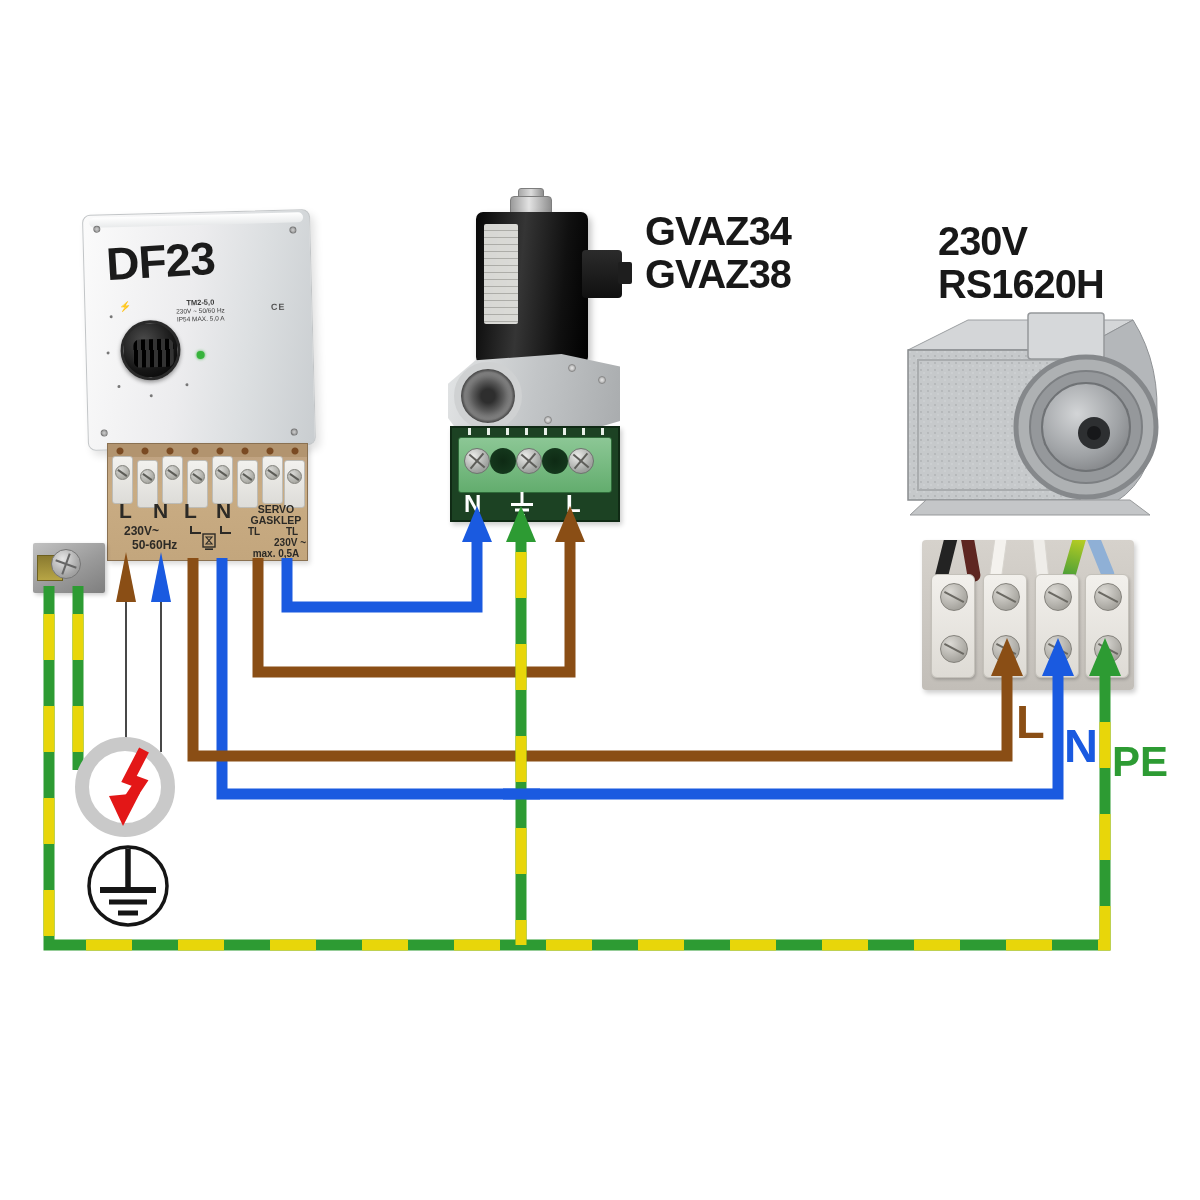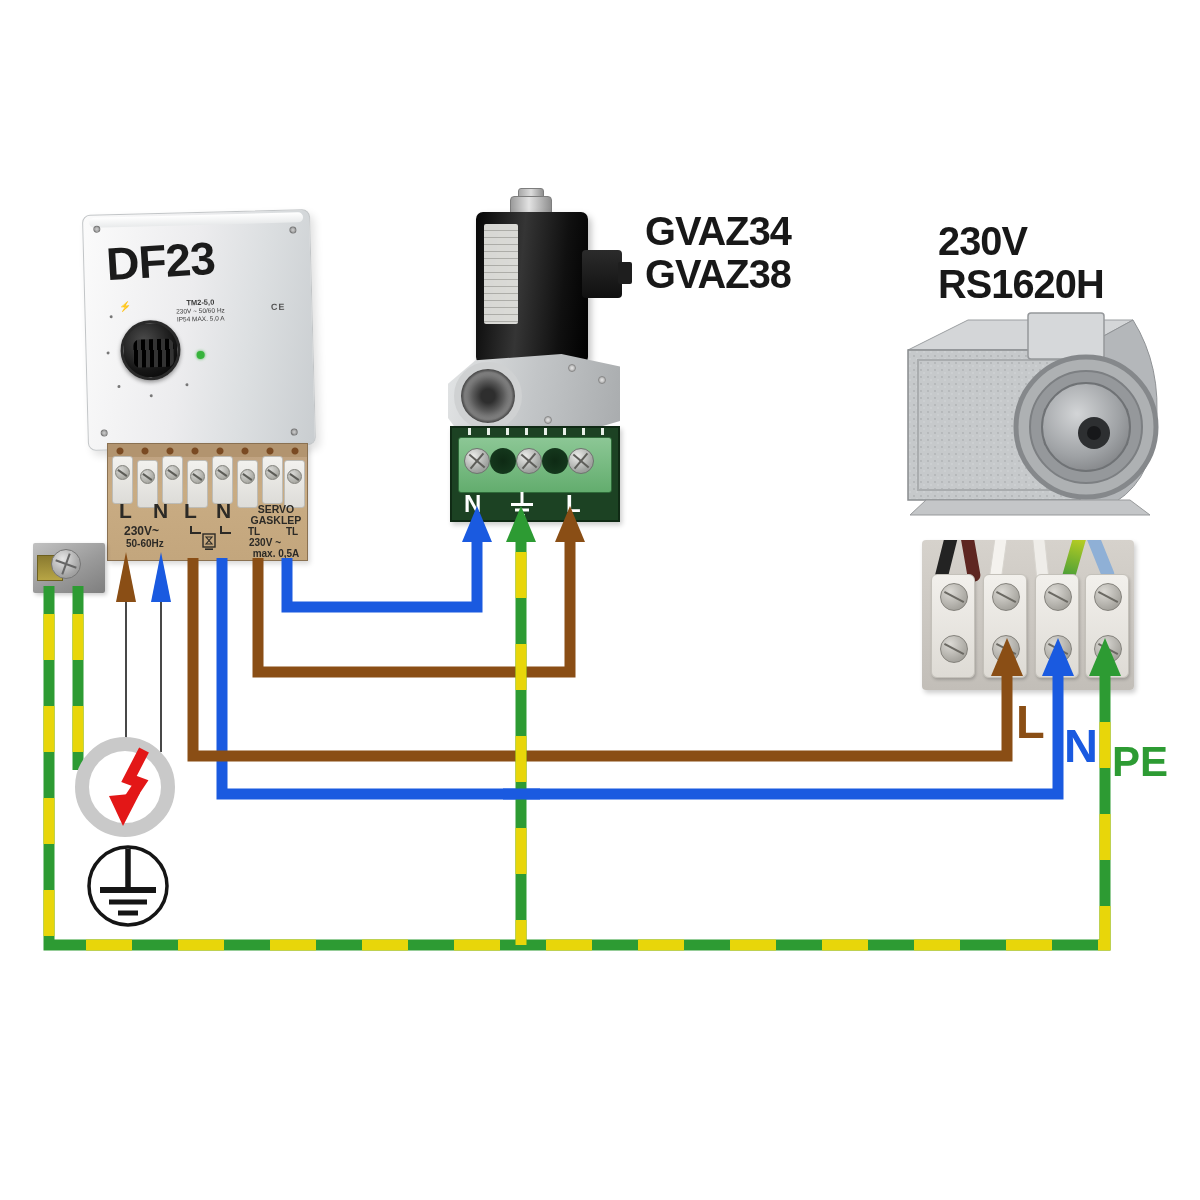--- a/index.html
+++ b/index.html
@@ -172,33 +172,33 @@
       </div>
     <div class="abs term-unit" style="left:176px;top:16px;">
         <div class="term-screw"></div>
       </div>
 
     <div class="abs tb-text tb-big" style="left:11px;">L</div>
     <div class="abs tb-text tb-big" style="left:45px;">N</div>
     <div class="abs tb-text tb-big" style="left:76px;">L</div>
     <div class="abs tb-text tb-big" style="left:108px;">N</div>
     <div class="abs tb-text" style="left:16px;top:80px;font-size:12px;">230V~</div>
-    <div class="abs tb-text" style="left:18px;top:94px;font-size:10px;">50-60Hz</div>
+    <div class="abs tb-text" style="left:24px;top:94px;font-size:12px;">50-60Hz</div>
     <div class="abs switch-sym" style="left:82px;top:82px;"></div>
     <div class="abs switch-sym" style="left:112px;top:82px;"></div>
     <svg class="abs timer-box" viewBox="0 0 14 17">
       <rect x="1" y="1" width="12" height="13" fill="none" stroke="#2c2a26" stroke-width="1.4"></rect>
       <path d="M4,4 H10 L4,11 H10 Z" fill="none" stroke="#2c2a26" stroke-width="1.1"></path>
       <rect x="3" y="15.4" width="8" height="1.6" fill="#2c2a26"></rect>
     </svg>
     <div class="abs tb-text" style="left:138px;top:59px;width:60px;text-align:center;font-size:10.5px;">SERVO</div>
     <div class="abs tb-text" style="left:138px;top:70px;width:60px;text-align:center;font-size:10.5px;">GASKLEP</div>
     <div class="abs tb-text" style="left:140px;top:82px;font-size:10px;">TL</div>
     <div class="abs tb-text" style="left:178px;top:82px;font-size:10px;">TL</div>
-    <div class="abs tb-text" style="left:127px;top:93px;width:60px;text-align:center;font-size:10px;">230V ~</div>
+    <div class="abs tb-text" style="left:138px;top:93px;width:60px;text-align:right;font-size:10px;">230V ~</div>
     <div class="abs tb-text" style="left:138px;top:104px;width:60px;text-align:center;font-size:10px;">max. 0,5A</div>
   </div>
 
   <div class="abs earth-term">
     <div class="abs clamp"></div>
     <div class="abs screwhead"></div>
   </div>
 
   <div class="abs valve">
     <div class="abs nut2"></div>

